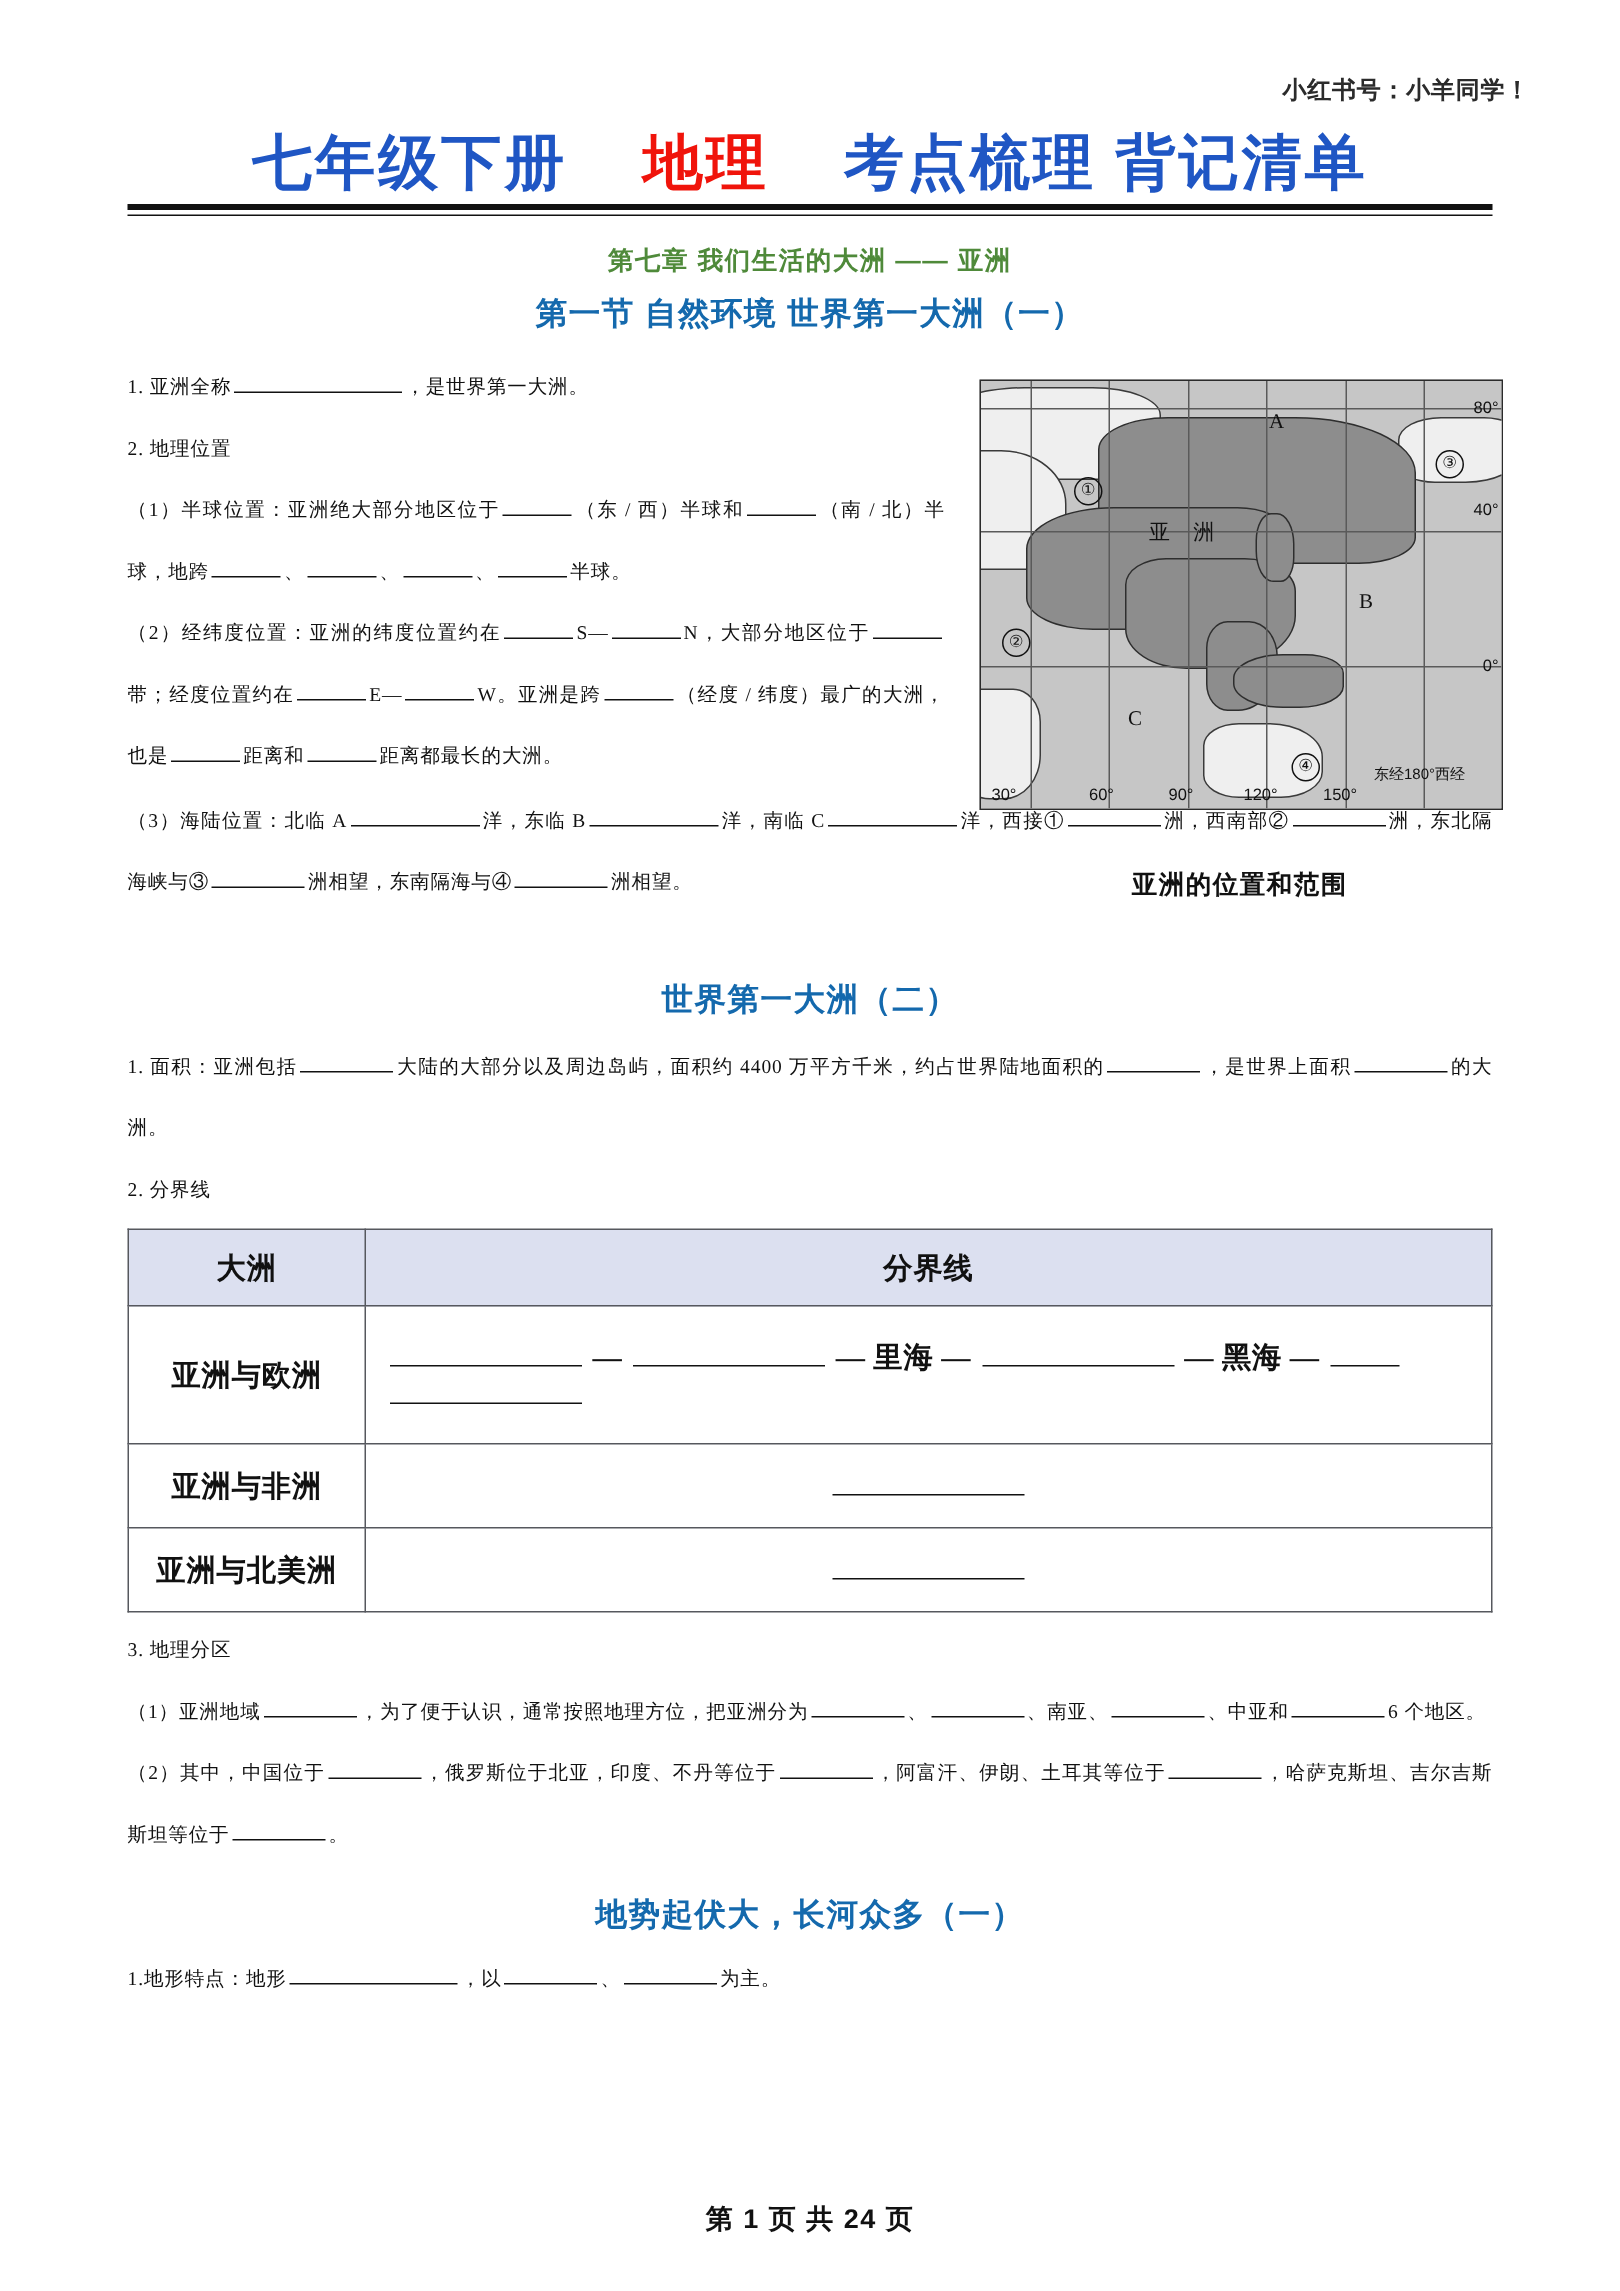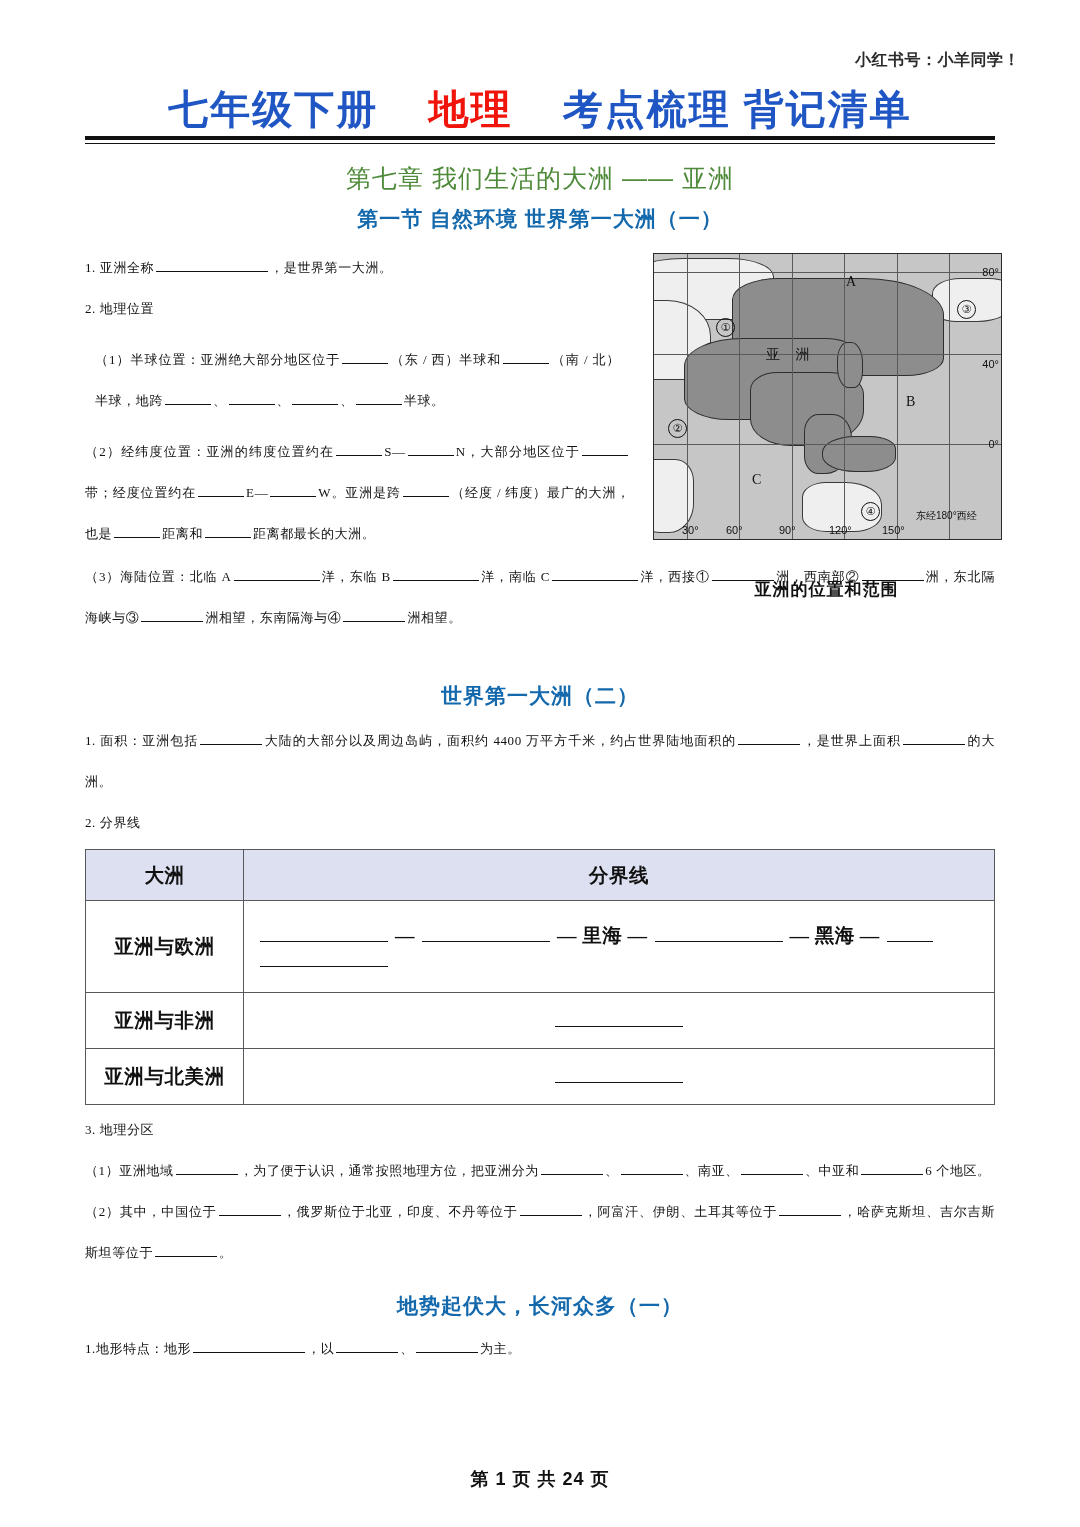--- a/index.html
+++ b/index.html
@@ -45,22 +45,22 @@
     border-top:4px solid #111;
     border-bottom:1px solid #111;
     height:3px;
     background:#fff;
   }
 
   
   .chapter-head{
     text-align:center;
     font-family:"Liberation Sans","DejaVu Sans",sans-serif;
-    font-weight:400;
-    font-size:25px;
+    font-weight:700;
+    font-size:17px;
     color:#4f8a3a;
     margin-top:18px;
     letter-spacing:1px;
   }
   .section-head{
     text-align:center;
     font-family:"Liberation Sans","DejaVu Sans",sans-serif;
     font-weight:700;
     font-size:21px;
     color:#1469ad;
@@ -231,39 +231,39 @@
       <div class="map-lbl-big" style="left:252px;top:140px;">B</div>
       <div class="map-lbl-big" style="left:98px;top:218px;">C</div>
       <div class="map-lbl-big" style="left:112px;top:92px;letter-spacing:6px;">亚 洲</div>
 
       <div class="circ" style="left:62px;top:64px;">①</div>
       <div class="circ" style="left:14px;top:165px;">②</div>
       <div class="circ" style="left:303px;top:46px;">③</div>
       <div class="circ" style="left:207px;top:248px;">④</div>
 
       <div class="map-axis" style="right:2px;top:12px;">80°</div>
-      <div class="map-axis" style="right:2px;top:104px;">40°</div>
+      <div class="map-axis" style="right:2px;top:80px;">40°</div>
       <div class="map-axis" style="right:2px;top:184px;">0°</div>
 
-      <div class="map-axis" style="left:28px;bottom:3px;">30°</div>
+      <div class="map-axis" style="left:7px;bottom:3px;">30°</div>
       <div class="map-axis" style="left:72px;bottom:3px;">60°</div>
       <div class="map-axis" style="left:125px;bottom:3px;">90°</div>
       <div class="map-axis" style="left:175px;bottom:3px;">120°</div>
       <div class="map-axis" style="left:228px;bottom:3px;">150°</div>
       <div class="map-axis" style="left:262px;bottom:16px;font-size:10px;">东经180°西经</div>
     </div>
     <div class="map-caption">亚洲的位置和范围</div>
   </div>
 
   <div class="body-text flow-col" style="margin-top:14px;">
     <p style="margin:0;">
       <span>1. 亚洲全称</span><span class="blank b-xl"></span><span>，是世界第一大洲。</span>
     </p>
     <p style="margin:0;">2. 地理位置</p>
-    <p style="margin:10px;">
+    <p style="margin:0;">
       <span>（1）半球位置：亚洲绝大部分地区位于</span><span class="blank b-s"></span><span>（东 / 西）半球和</span><span class="blank b-s"></span><span>（南 / 北）半球，地跨</span><span class="blank b-s"></span><span>、</span><span class="blank b-s"></span><span>、</span><span class="blank b-s"></span><span>、</span><span class="blank b-s"></span><span>半球。</span>
     </p>
     <p style="margin:0;">
       <span>（2）经纬度位置：亚洲的纬度位置约在</span><span class="blank b-s"></span><span>S—</span><span class="blank b-s"></span><span>N，大部分地区位于</span><span class="blank b-s"></span><span>带；经度位置约在</span><span class="blank b-s"></span><span>E—</span><span class="blank b-s"></span><span>W。亚洲是跨</span><span class="blank b-s"></span><span>（经度 / 纬度）最广的大洲，也是</span><span class="blank b-s"></span><span>距离和</span><span class="blank b-s"></span><span>距离都最长的大洲。</span>
     </p>
   </div>
 
   <div class="body-text" style="margin-top:2px;">
     <p style="margin:0;">
       <span>（3）海陆位置：北临 A</span><span class="blank b-l"></span><span>洋，东临 B</span><span class="blank b-l"></span><span>洋，南临 C</span><span class="blank b-l"></span><span>洋，西接①</span><span class="blank b-m"></span><span>洲，西南部②</span><span class="blank b-m"></span><span>洲，东北隔海峡与③</span><span class="blank b-m"></span><span>洲相望，东南隔海与④</span><span class="blank b-m"></span><span>洲相望。</span>

